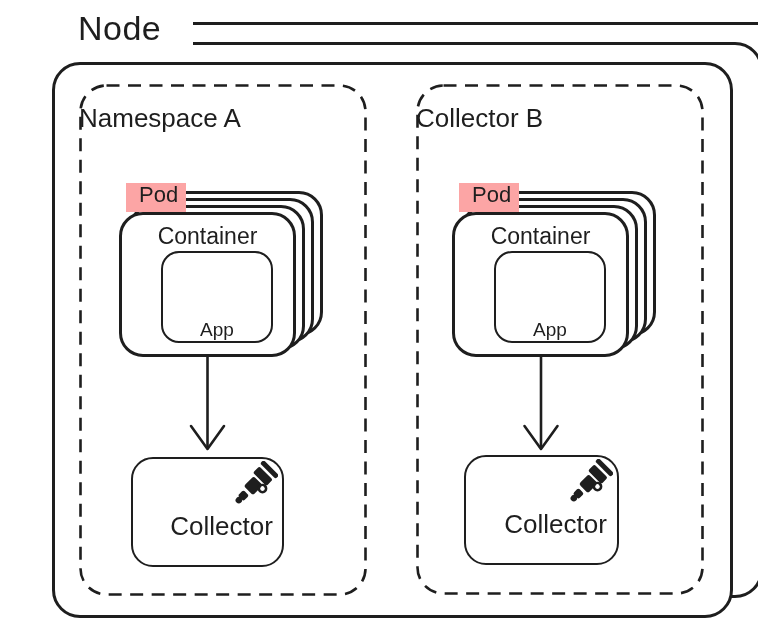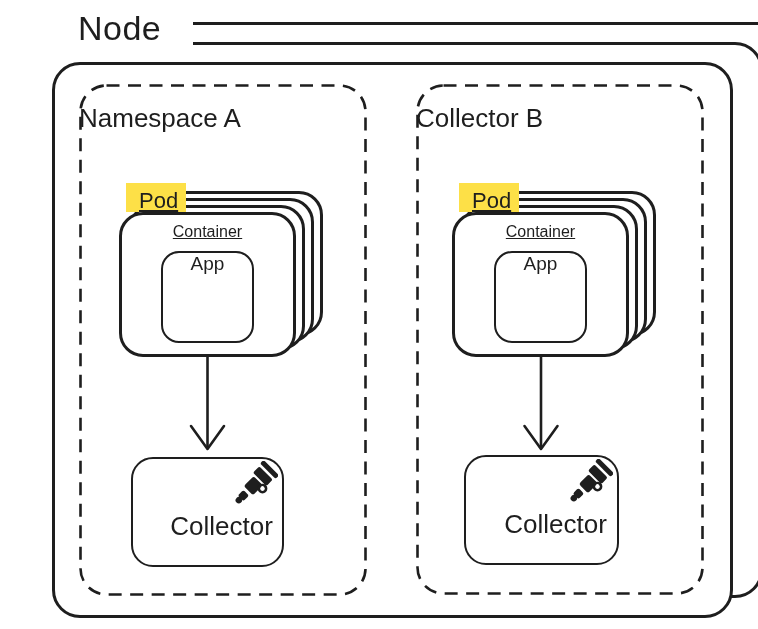--- a/index.html
+++ b/index.html
@@ -70,47 +70,44 @@
   .a-p2 { left: 87px;  top: 205px; }
   .a-p1 { left: 78px;  top: 212px; }
   .b-p4 { left: 438px; top: 191px; }
   .b-p3 { left: 429px; top: 198px; }
   .b-p2 { left: 420px; top: 205px; }
   .b-p1 { left: 411px; top: 212px; }
 
   .pod-label-patch {
     position: absolute;
     width: 60px; height: 29px;
-    background: #fde047;
+    background: #fca5a5;
     display: flex;
-    align-items: flex-end;
-    text-decoration: underline;
   }
   .a-podlabel { left: 85px; top: 183px; }
   .b-podlabel { left: 418px; top: 183px; }
   .pod-label { font-size: 22px; padding-left: 13px; line-height: 1.05; }
 
   .container-label {
     position: absolute;
     width: 177px;
     text-align: center;
-    font-size: 16px;
-    text-decoration: underline;
+    font-size: 23px;
   }
   .a-container { left: 78px; top: 223px; }
   .b-container { left: 411px; top: 223px; }
 
   .app-box {
     position: absolute;
-    width: 93px; height: 92px;
+    width: 112px; height: 92px;
     background: #ffffff;
     border: 2.5px solid var(--ink);
     border-radius: 18px;
     display: flex;
-    align-items: flex-start;
+    align-items: flex-end;
     justify-content: center;
     font-size: 19px;
   }
   .a-app { left: 120px; top: 251px; }
   .b-app { left: 453px; top: 251px; }
 
   
   .arrows {
     position: absolute;
     left: 0; top: 0;

